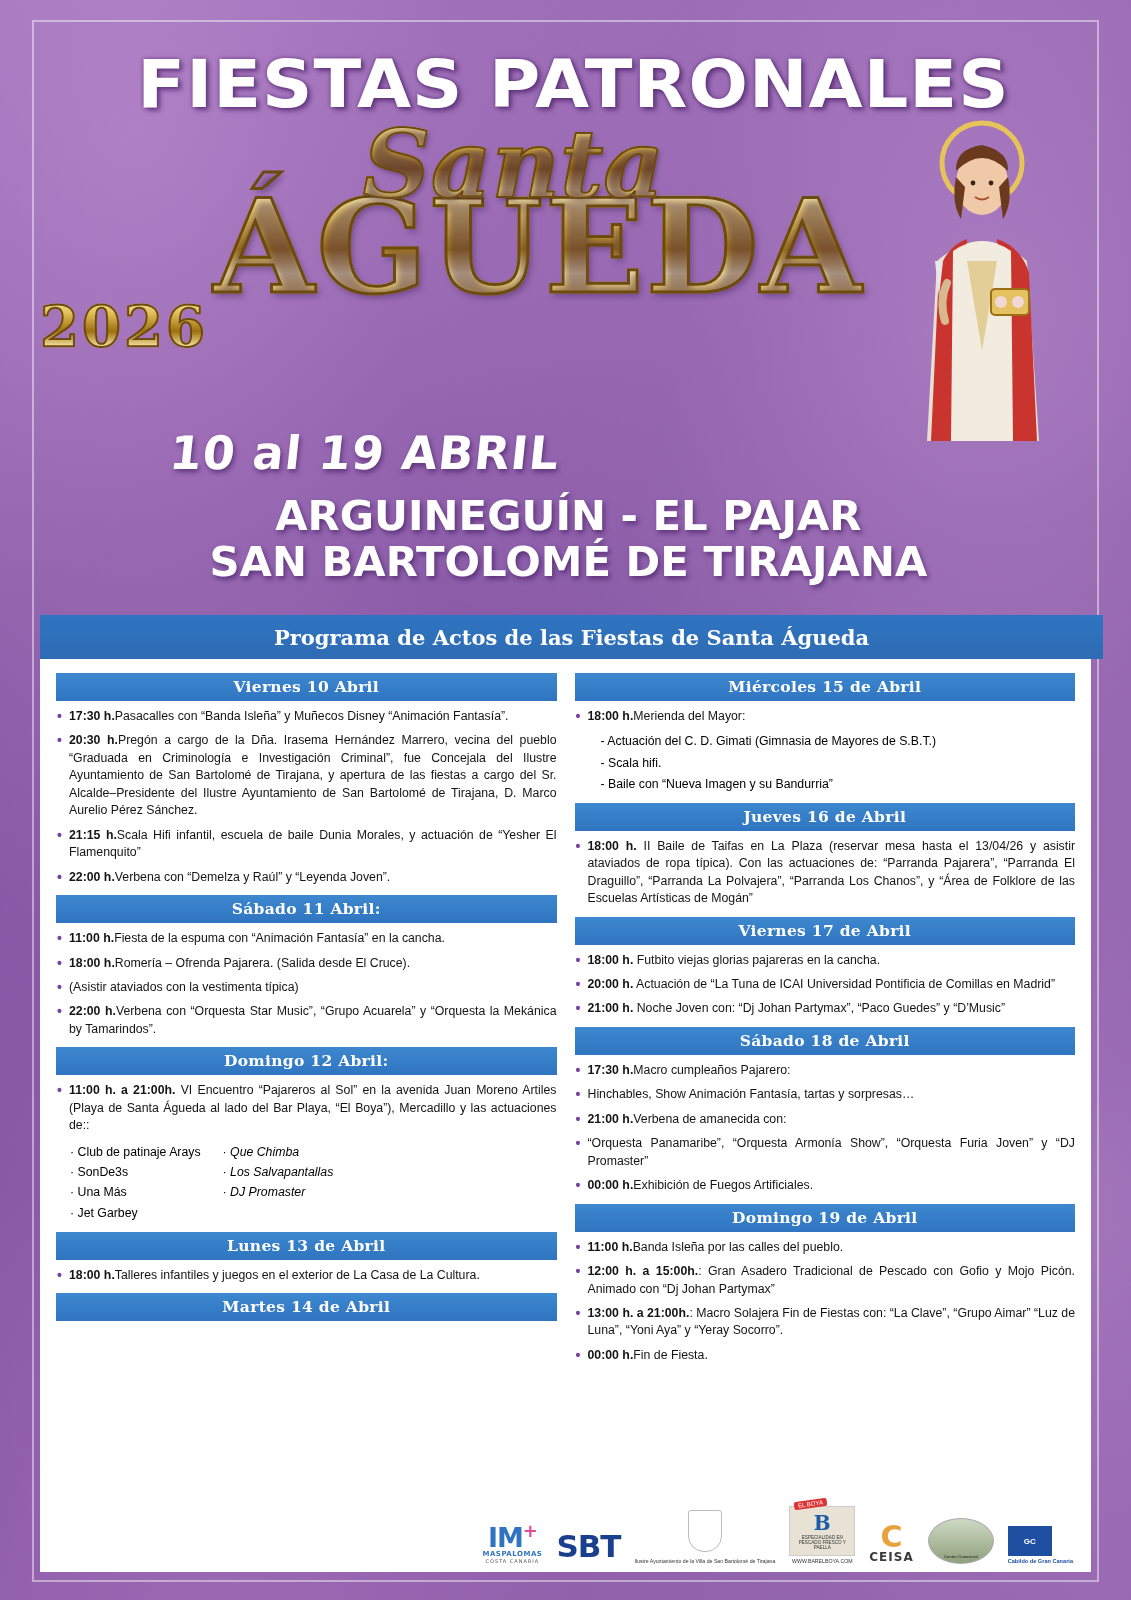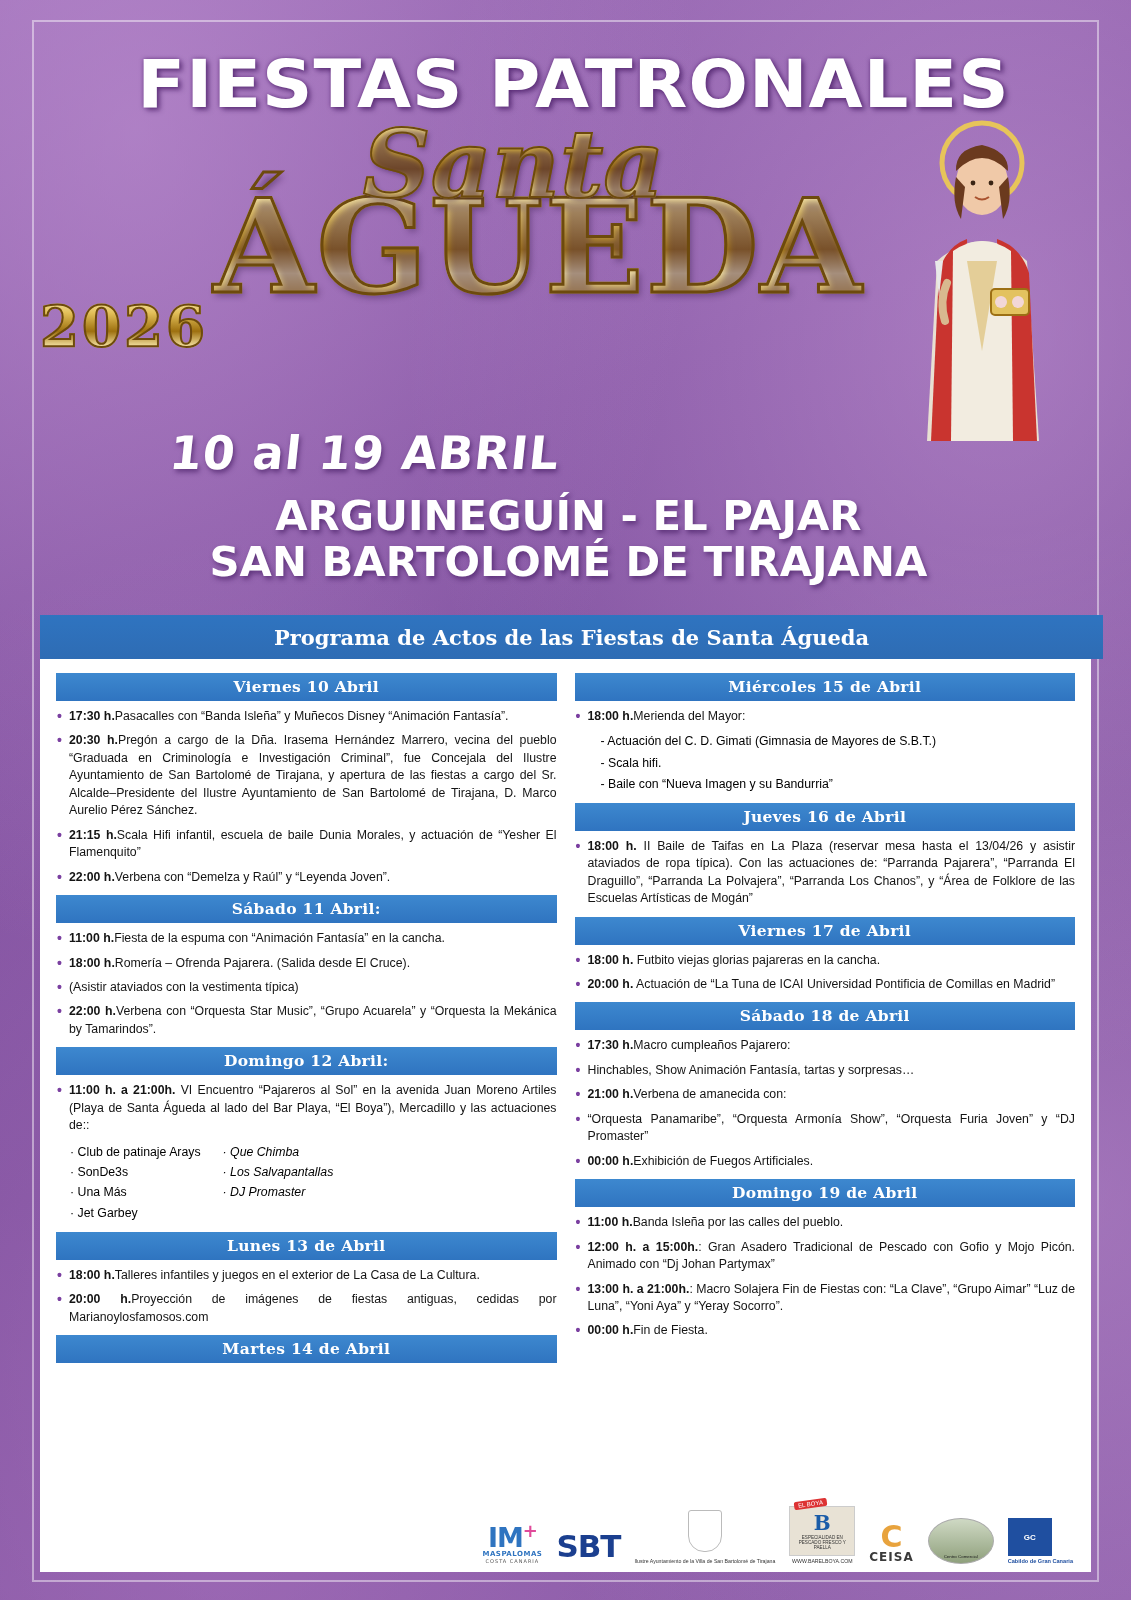--- a/index.html
+++ b/index.html
@@ -227,21 +227,21 @@
   .ceisa { text-align:center; }
   .ceisa-c { font-family:"DejaVu Sans",sans-serif; font-weight:bold; font-size:30px; color:#e8a33d; line-height:.9;}
   .ceisa-t { font-family:"DejaVu Sans",sans-serif; font-weight:bold; font-size:12px; color:#3a3a3a; letter-spacing:1px;}
   .oval {
     width: 66px; height: 46px; border:1px solid #aaa; border-radius:50%;
     background: linear-gradient(180deg,#cfd9c4,#8fa07c);
     display:flex;align-items:flex-end;justify-content:center;
   }
   .oval span { font-size:4.4px; color:#1a1a1a; margin-bottom:4px; }
   .cabildo { text-align:center; }
-  .cab-box { width:44px;height:38px;background:#1f4fa0;display:flex;align-items:center;justify-content:center;color:#fff;font-size:8px;font-weight:bold;}
+  .cab-box { width:44px;height:30px;background:#1f4fa0;display:flex;align-items:center;justify-content:center;color:#fff;font-size:8px;font-weight:bold;}
   .cab-txt { font-size:5.6px; color:#1f4fa0; font-weight:bold; margin-top:2px;}
 </style>
 </head>
 <body>
 
 <div class="poster">
   <div class="inner-frame"></div>
 
   <div class="header">
 
@@ -310,21 +310,20 @@
           </div>
           <div class="c2">
             <div>Que Chimba</div>
             <div>Los Salvapantallas</div>
             <div>DJ Promaster</div>
           </div>
         </div>
         <div class="day-head">Lunes 13 de Abril</div>
         <ul class="events">
           <li><span class="time">18:00 h.</span><span>Talleres infantiles y juegos en el exterior de La Casa de La Cultura.</span></li>
-          <li><span class="time">20:00 h.</span><span>Proyección de imágenes de fiestas antiguas, cedidas por Marianoylosfamosos.com</span></li>
         </ul>
         <div class="day-head">Martes 14 de Abril</div>
       </div>
     <div class="col" id="col-right">
         <div class="day-head">Miércoles 15 de Abril</div>
         <ul class="events">
           <li><span class="time">18:00 h.</span><span>Merienda del Mayor:</span></li>
         </ul>
         <div class="sub">
           <div>- Actuación del C. D. Gimati (Gimnasia de Mayores de S.B.T.)</div>
@@ -332,20 +331,21 @@
           <div>- Baile con “Nueva Imagen y su Bandurria”</div>
         </div>
         <div class="day-head">Jueves 16 de Abril</div>
         <ul class="events">
           <li><span class="time">18:00 h.</span><span> II Baile de Taifas en La Plaza (reservar mesa hasta el 13/04/26 y asistir ataviados de ropa típica). Con las actuaciones de: “Parranda Pajarera”, “Parranda El Draguillo”, “Parranda La Polvajera”, “Parranda Los Chanos”, y “Área de Folklore de las Escuelas Artísticas de Mogán”</span></li>
         </ul>
         <div class="day-head">Viernes 17 de Abril</div>
         <ul class="events">
           <li><span class="time">18:00 h.</span><span> Futbito viejas glorias pajareras en la cancha.</span></li>
           <li><span class="time">20:00 h.</span><span> Actuación de “La Tuna de ICAI Universidad Pontificia de Comillas en Madrid”</span></li>
+          <li><span class="time">21:00 h.</span><span> Noche Joven con: “Dj Johan Partymax”, “Paco Guedes” y “D’Music”</span></li>
         </ul>
         <div class="day-head">Sábado 18 de Abril</div>
         <ul class="events">
           <li><span class="time">17:30 h.</span><span>Macro cumpleaños Pajarero:</span></li>
           <li class="noblt"><span>Hinchables, Show Animación Fantasía, tartas y sorpresas…</span></li>
           <li><span class="time">21:00 h.</span><span>Verbena de amanecida con:</span></li>
           <li class="noblt"><span>“Orquesta Panamaribe”, “Orquesta Armonía Show”, “Orquesta Furia Joven” y “DJ Promaster”</span></li>
           <li><span class="time">00:00 h.</span><span>Exhibición de Fuegos Artificiales.</span></li>
         </ul>
         <div class="day-head">Domingo 19 de Abril</div>

